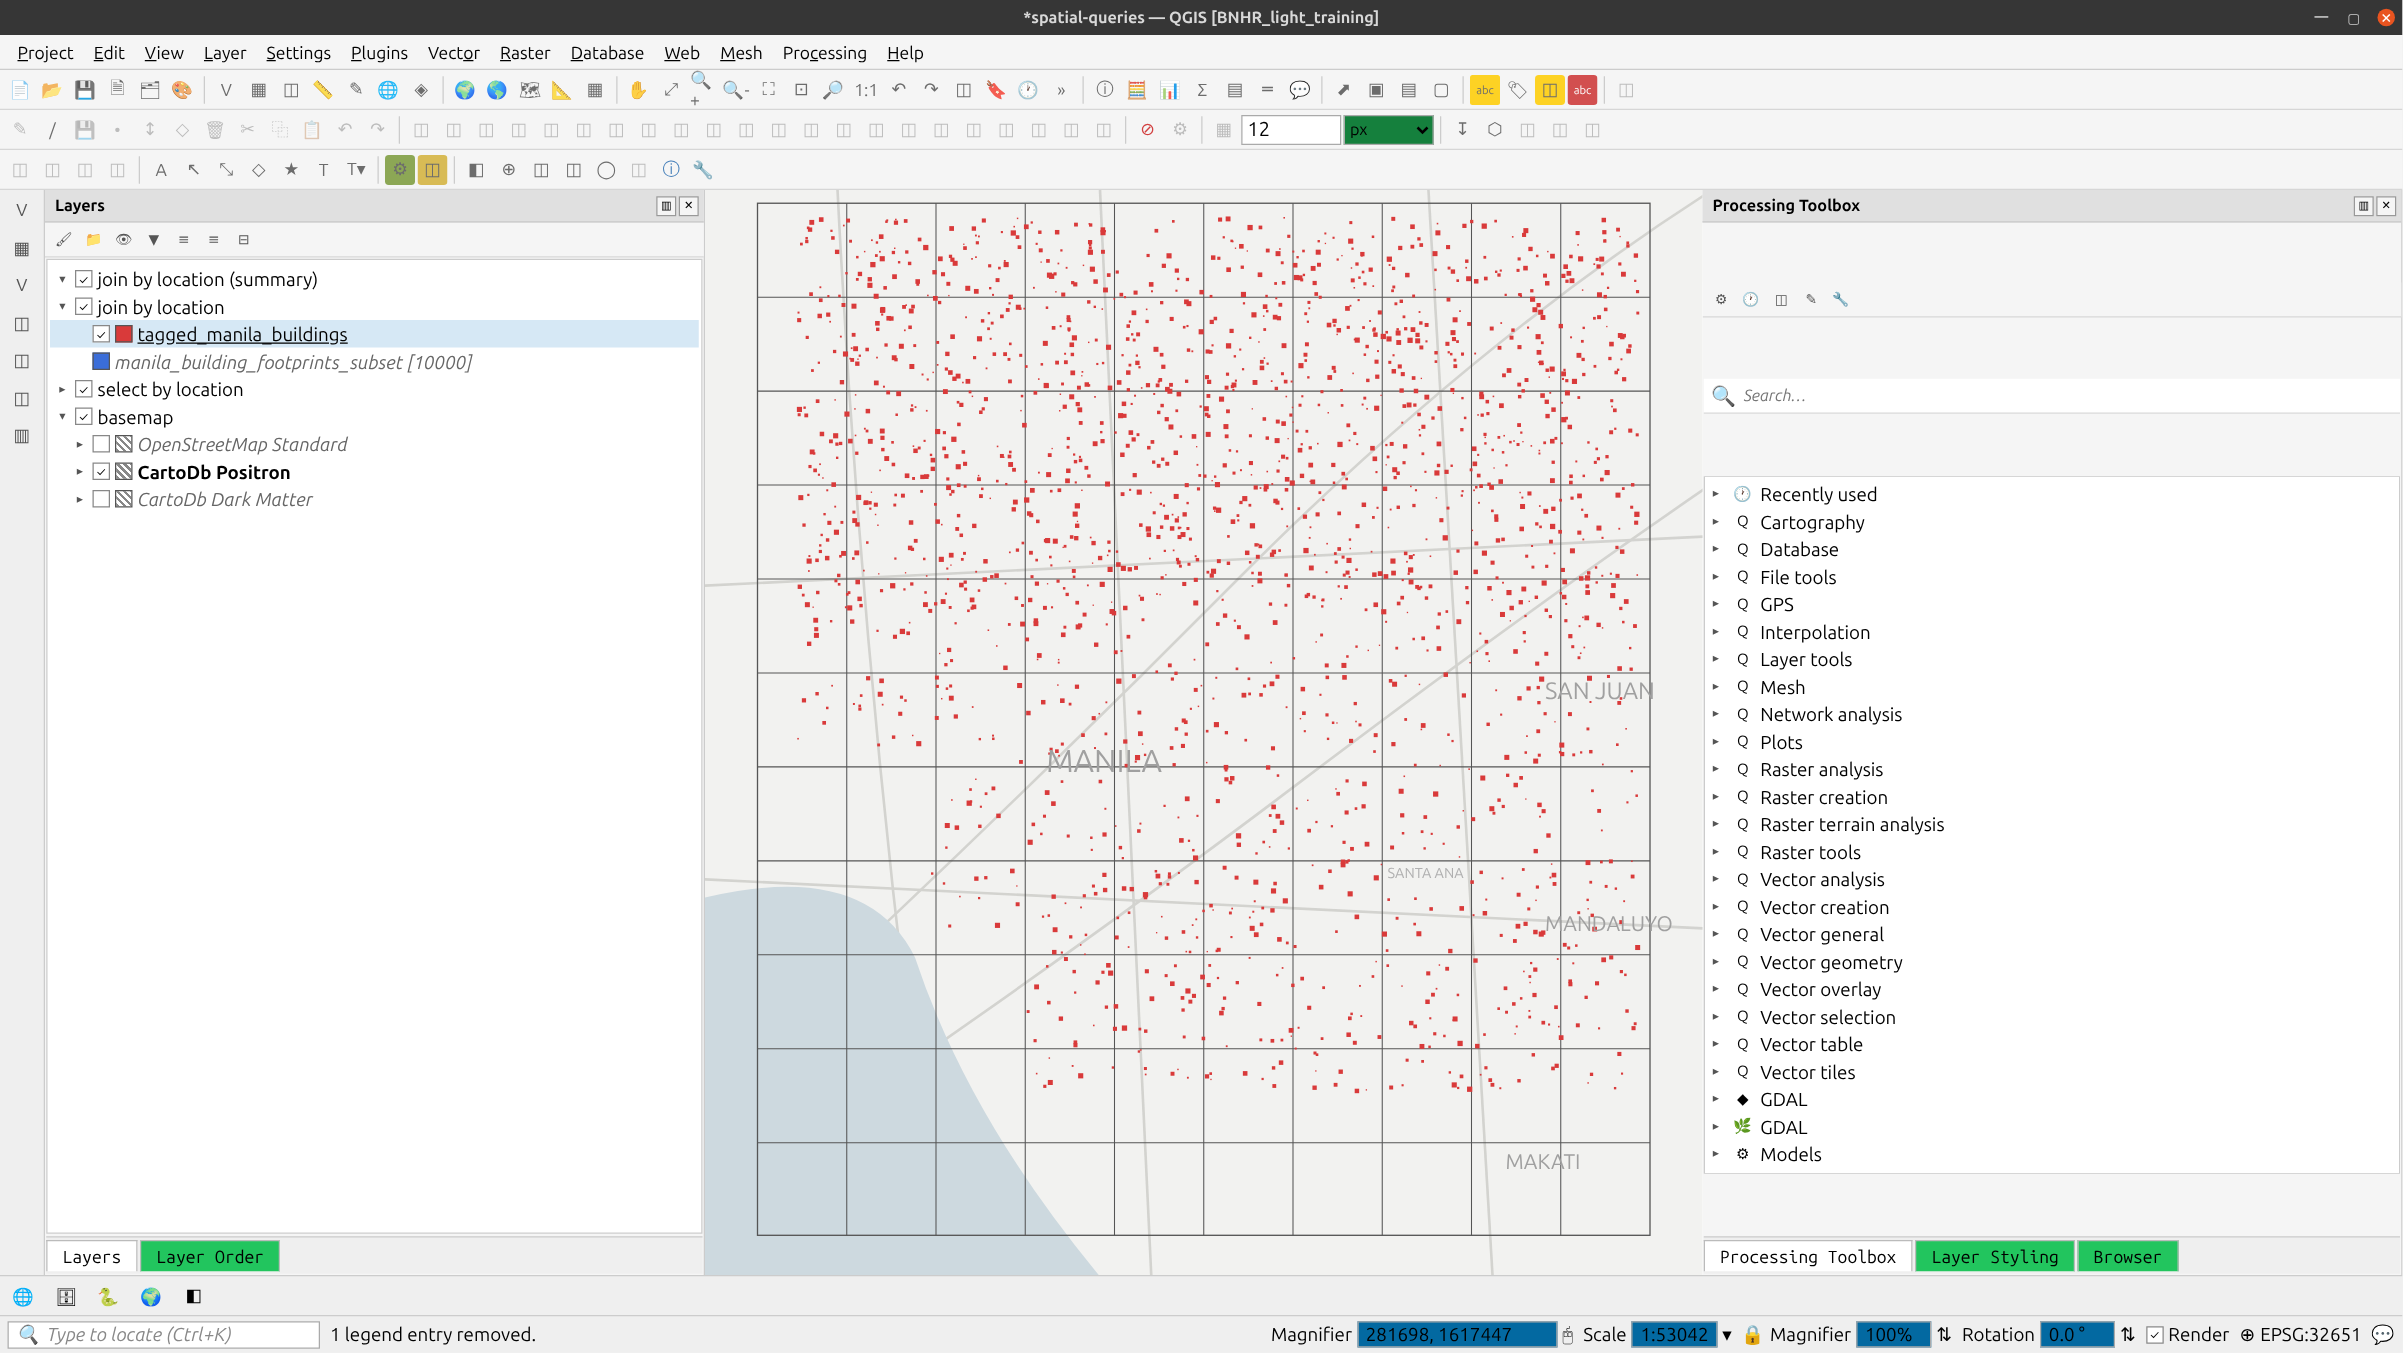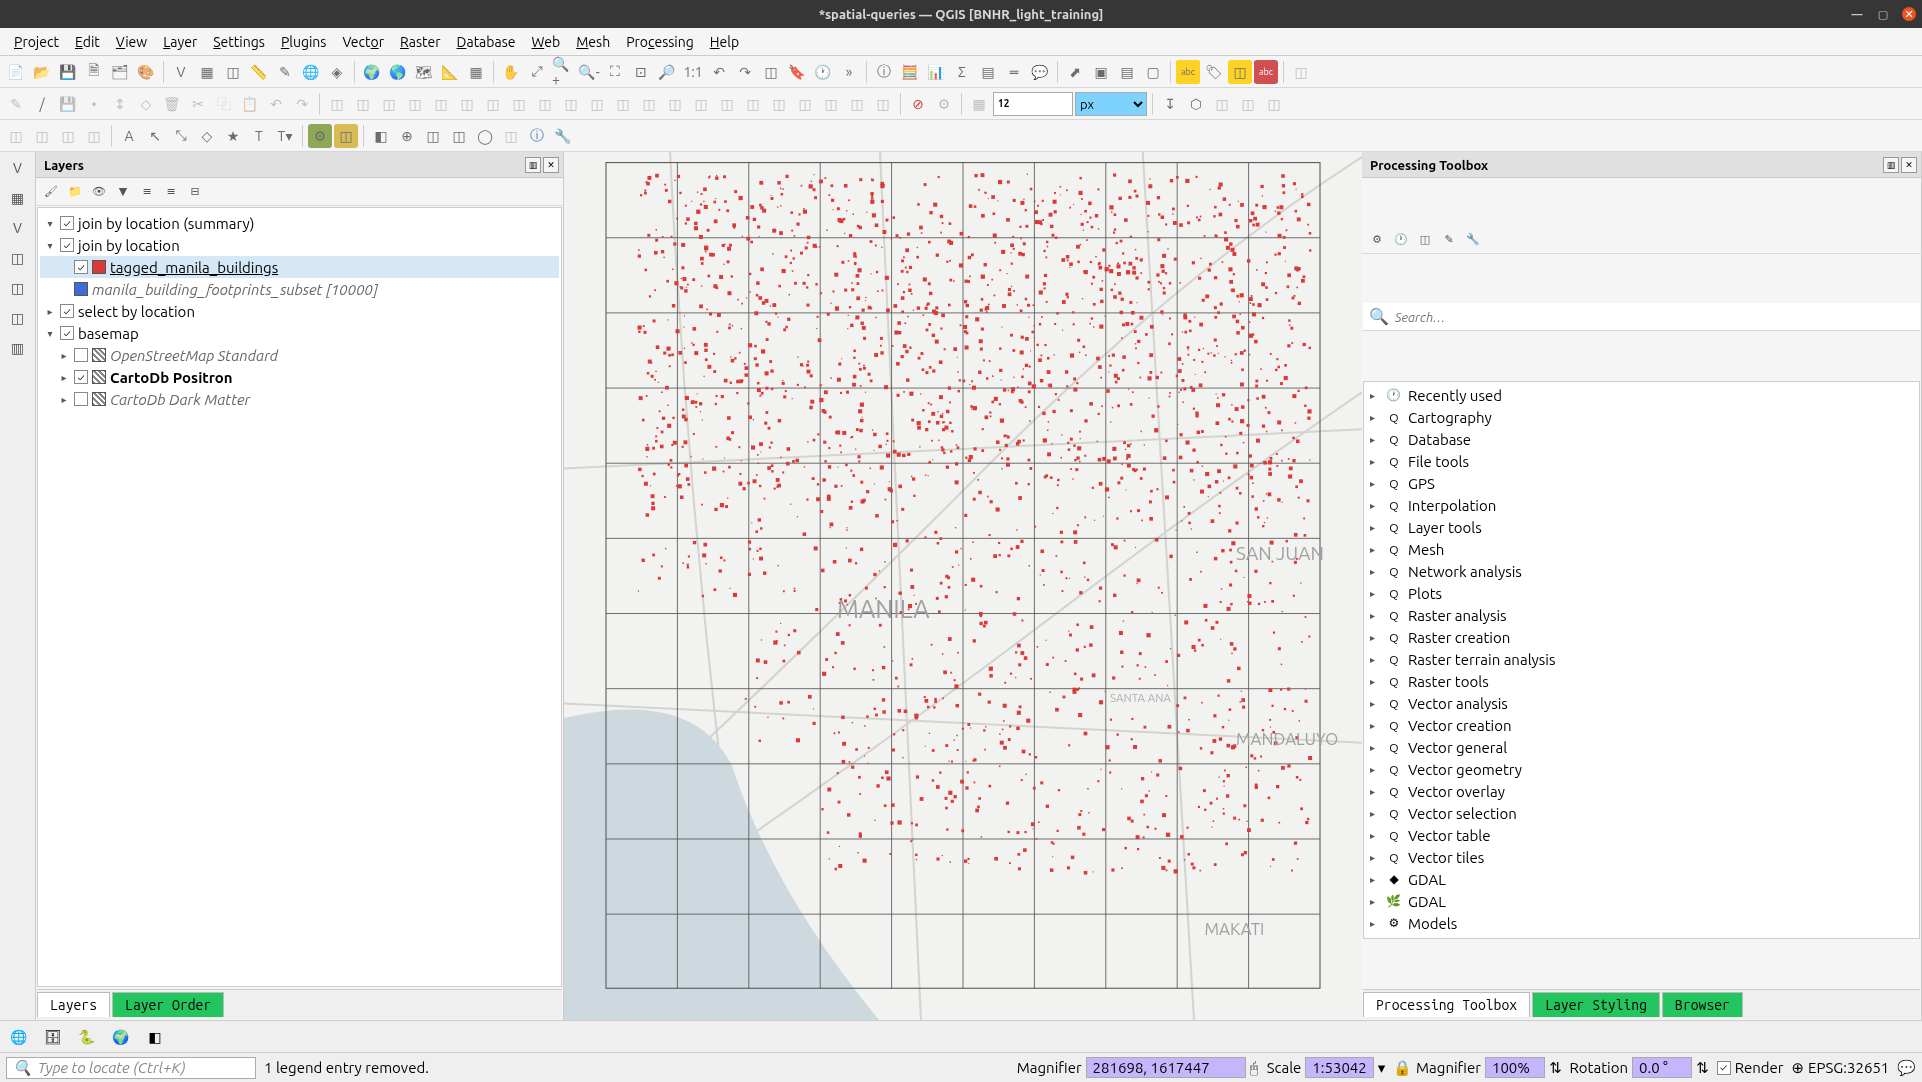--- a/index.html
+++ b/index.html
@@ -9,22 +9,22 @@
 .titlebar .wc { width: 14px; height: 14px; display: flex; align-items: center; justify-content: center; color: #ccc; font-size: 11px; }
 .titlebar .wc.close { background: #e95420; border-radius: 7px; color: #fff; }
 .menubar { background: #f5f5f5; height: 28px; display: flex; align-items: center; padding: 0 6px; border-bottom: 1px solid #ccc; font-size: 14px; }
 .menubar .mitem { padding: 2px 8px; cursor: pointer; }
 .menubar .mitem u { text-decoration: underline; }
 .toolbar { background: #f5f5f5; height: 32px; display: flex; align-items: center; padding: 0 4px; border-bottom: 1px solid #d6d6d6; gap: 2px; }
 .toolbar.t2 { height: 32px; }
 .toolbar .tb { width: 24px; height: 24px; display: flex; align-items: center; justify-content: center; font-size: 14px; color: #555; border: 1px solid transparent; border-radius: 3px; opacity: 0.85; }
 .toolbar .tb.dis { opacity: 0.35; }
 .toolbar .sep { width: 1px; height: 22px; background: #ccc; margin: 0 3px; }
-.toolbar input.numfield { width: 80px; height: 24px; font-size: 10px; padding: 0 4px; border: 1px solid #aaa; background: #fff; font-weight: bold; }
-.toolbar select.unitsel { width: 72px; height: 24px; font-size: 13px; border: 1px solid #aaa; background: #7dd3fc; }
+.toolbar input.numfield { width: 80px; height: 24px; font-size: 16px; padding: 0 4px; border: 1px solid #aaa; background: #fff; }
+.toolbar select.unitsel { width: 72px; height: 24px; font-size: 13px; border: 1px solid #aaa; background: #15803d; }
 .content { flex: 1; display: flex; min-height: 0; }
 .leftcol { width: 36px; background: #efefef; border-right: 1px solid #ccc; display: flex; flex-direction: column; align-items: center; padding-top: 4px; gap: 6px; }
 .leftcol .lc { width: 24px; height: 24px; display: flex; align-items: center; justify-content: center; color: #555; font-size: 14px; }
 .panel { display: flex; flex-direction: column; border-right: 1px solid #ccc; background: #f5f5f5; }
 .panel.left-main { width: 528px; }
 .panel.right-main { width: 560px; gap: 48px; }
 .panel-head { background: #e0e0e0; height: 26px; display: flex; align-items: center; padding: 0 8px; font-size: 13px; font-weight: 600; border-bottom: 1px solid #c8c8c8; position: relative; }
 .panel-head .phbtns { position: absolute; right: 4px; display: flex; gap: 2px; }
 .panel-head .phb { width: 16px; height: 16px; border: 1px solid #999; font-size: 9px; display: flex; align-items: center; justify-content: center; background: #f5f5f5; }
 .panel-tb { height: 28px; display: flex; align-items: center; padding: 0 6px; gap: 6px; border-bottom: 1px solid #d8d8d8; background: #f5f5f5; }
@@ -53,21 +53,21 @@
 .toolbox-search input { flex: 1; border: none; outline: none; font-size: 13px; font-style: italic; color: #888; }
 .toolbox-search .sico { margin-right: 6px; color: #888; }
 .algo-tree { flex: 1; background: #fff; overflow: auto; font-family: "Ubuntu Mono", monospace; font-size: 15px; padding: 2px; border: 1px solid #ccc; margin: 1px; }
 .algo-tree .anode { display: flex; align-items: center; height: 22px; gap: 6px; padding-left: 4px; }
 .algo-tree .aexp { width: 10px; color: #555; font-size: 10px; }
 .algo-tree .aico { width: 16px; height: 16px; display: flex; align-items: center; justify-content: center; font-size: 12px; }
 .statusbar { height: 30px; background: #efefef; border-top: 1px solid #ccc; display: flex; align-items: center; padding: 0 6px; font-family: "Ubuntu Mono", monospace; font-size: 15px; gap: 8px; }
 .statusbar .locate { width: 250px; height: 22px; border: 1px solid #aaa; background: #fff; padding: 0 6px; font-style: italic; color: #888; display: flex; align-items: center; }
 .statusbar .msg { flex: 1; }
 .statusbar .field { display: flex; align-items: center; gap: 4px; }
-.statusbar .fval { border: 1px solid #aaa; background: #c4b5fd; padding: 1px 6px; min-width: 60px; }
+.statusbar .fval { border: 1px solid #aaa; background: #0369a1; padding: 1px 6px; min-width: 60px; }
 .statusbar .cbw { width: 14px; height: 14px; border: 1px solid #888; background: #fff; display: flex; align-items: center; justify-content: center; font-size: 10px; }
 .statusbar .cbw.chk::after { content: "✓"; }
 .bottombar { height: 32px; background: #efefef; border-top: 1px solid #ccc; display: flex; align-items: center; padding: 0 8px; gap: 12px; }
 .bottombar .bb { width: 22px; height: 22px; display: flex; align-items: center; justify-content: center; font-size: 14px; }
 </style>
 </head>
 <body>
 
 <div class="titlebar">
   <span>*spatial-queries — QGIS [BNHR_light_training]</span>

